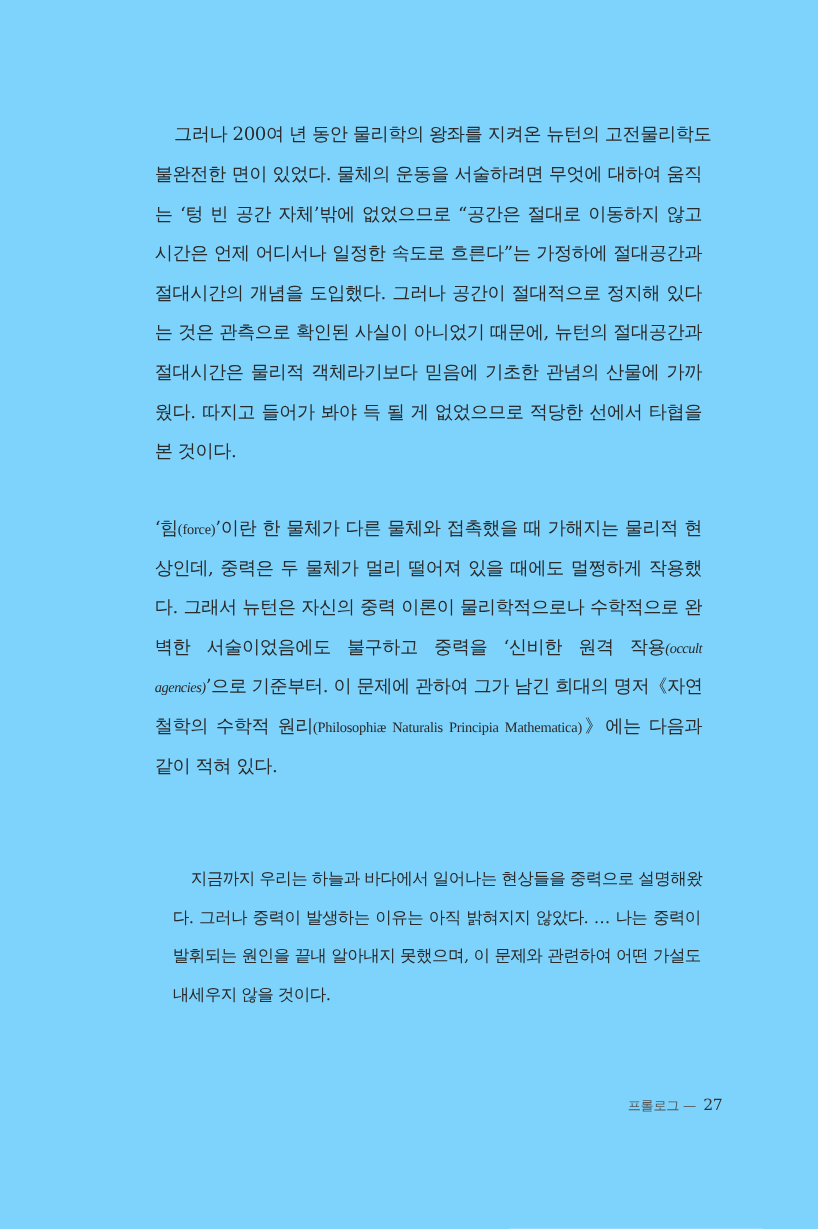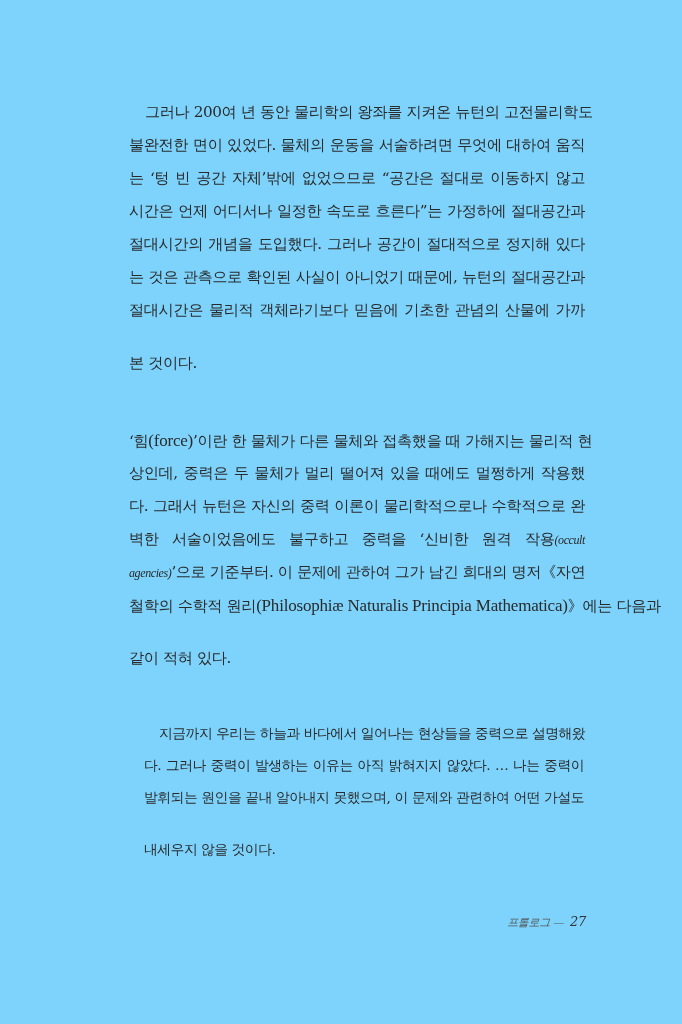--- a/index.html
+++ b/index.html
@@ -34,28 +34,27 @@
     }
     .line {
       display: block;
       white-space: nowrap;
       text-align: justify;
       text-align-last: justify;
       height: 33px;
     }
     .line.last {
       text-align-last: left;
-      margin-top: 20px;
     }
     .line.indent {
       padding-left: 16px;
     }
     .small-latin {
       font-family: "Liberation Serif", serif;
-      font-size: 17px;
+      font-size: 12px;
       letter-spacing: -0.2px;
     }
     .italic-latin {
       font-family: "Liberation Serif", serif;
       font-style: italic;
       font-size: 12px;
     }
     #para1 { top: 96px; }
     #para2 { top: 424px; }
     .quote {
@@ -68,46 +67,46 @@
       letter-spacing: -0.5px;
     }
     .quote .line {
       height: 32px;
     }
     .quote .line.indent {
       padding-left: 15px;
     }
     .folio {
       position: absolute;
-      right: 96px;
+      right: 80px;
       top: 914px;
       font-size: 11px;
       color: #555555;
       letter-spacing: -0.3px;
-      font-style: italic;
     }
     .folio .num {
       font-size: 13px;
       color: #333;
       margin-left: 3px;
     }
   </style>
 </head>
 <body>
 
 <div class="page">
 
   <div class="body-text" id="para1">
     <span class="line indent">그러나 200여 년 동안 물리학의 왕좌를 지켜온 뉴턴의 고전물리학도</span>
     <span class="line">불완전한 면이 있었다. 물체의 운동을 서술하려면 무엇에 대하여 움직</span>
     <span class="line">는 ‘텅 빈 공간 자체’밖에 없었으므로 “공간은 절대로 이동하지 않고</span>
     <span class="line">시간은 언제 어디서나 일정한 속도로 흐른다”는 가정하에 절대공간과</span>
     <span class="line">절대시간의 개념을 도입했다. 그러나 공간이 절대적으로 정지해 있다</span>
     <span class="line">는 것은 관측으로 확인된 사실이 아니었기 때문에, 뉴턴의 절대공간과</span>
     <span class="line">절대시간은 물리적 객체라기보다 믿음에 기초한 관념의 산물에 가까</span>
+    <span class="line">웠다. 따지고 들어가 봐야 득 될 게 없었으므로 적당한 선에서 타협을</span>
     <span class="line last">본 것이다.</span>
   </div>
 
   <div class="body-text" id="para2">
     <span class="line"><span>‘힘</span><span class="small-latin">(force)</span><span>’이란 한 물체가 다른 물체와 접촉했을 때 가해지는 물리적 현</span></span>
     <span class="line">상인데, 중력은 두 물체가 멀리 떨어져 있을 때에도 멀쩡하게 작용했</span>
     <span class="line">다. 그래서 뉴턴은 자신의 중력 이론이 물리학적으로나 수학적으로 완</span>
     <span class="line"><span>벽한 서술이었음에도 불구하고 중력을 ‘신비한 원격 작용</span><span class="italic-latin">(occult</span></span>
     <span class="line"><span class="italic-latin">agencies)</span><span>’으로 기준부터. 이 문제에 관하여 그가 남긴 희대의 명저《자연</span></span>
     <span class="line"><span>철학의 수학적 원리</span><span class="small-latin">(Philosophiæ Naturalis Principia Mathematica)</span><span>》에는 다음과</span></span>

